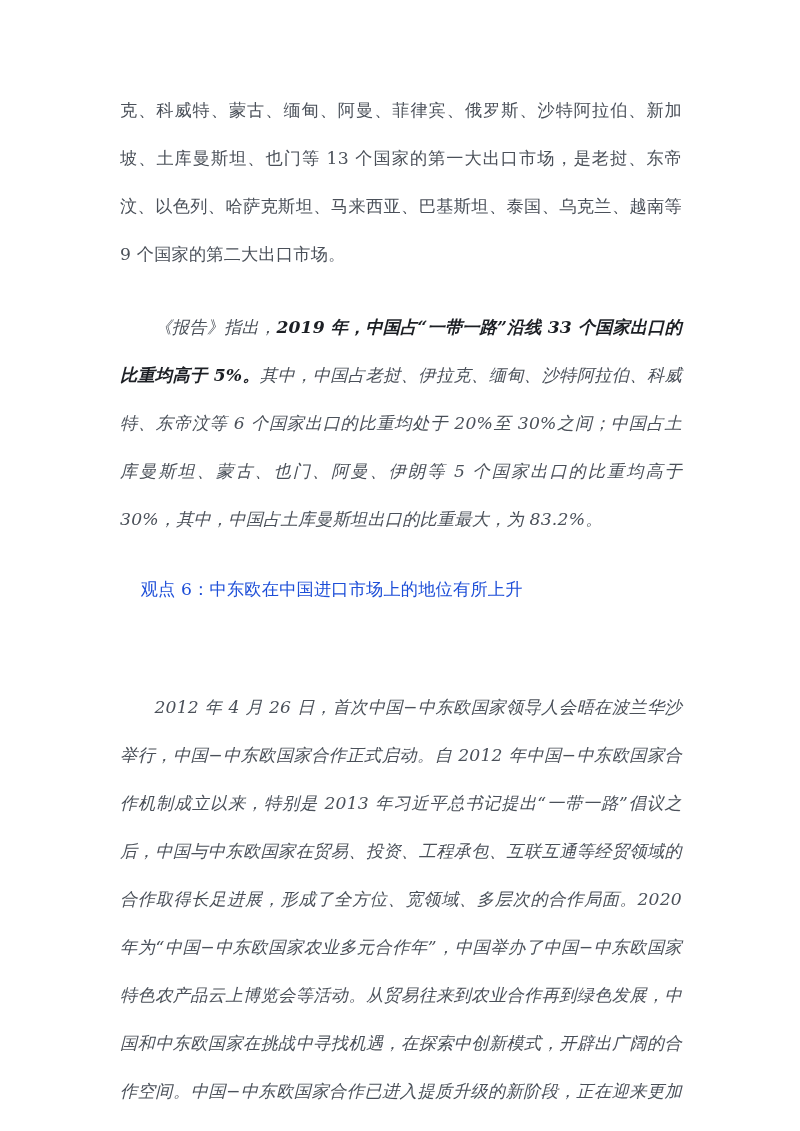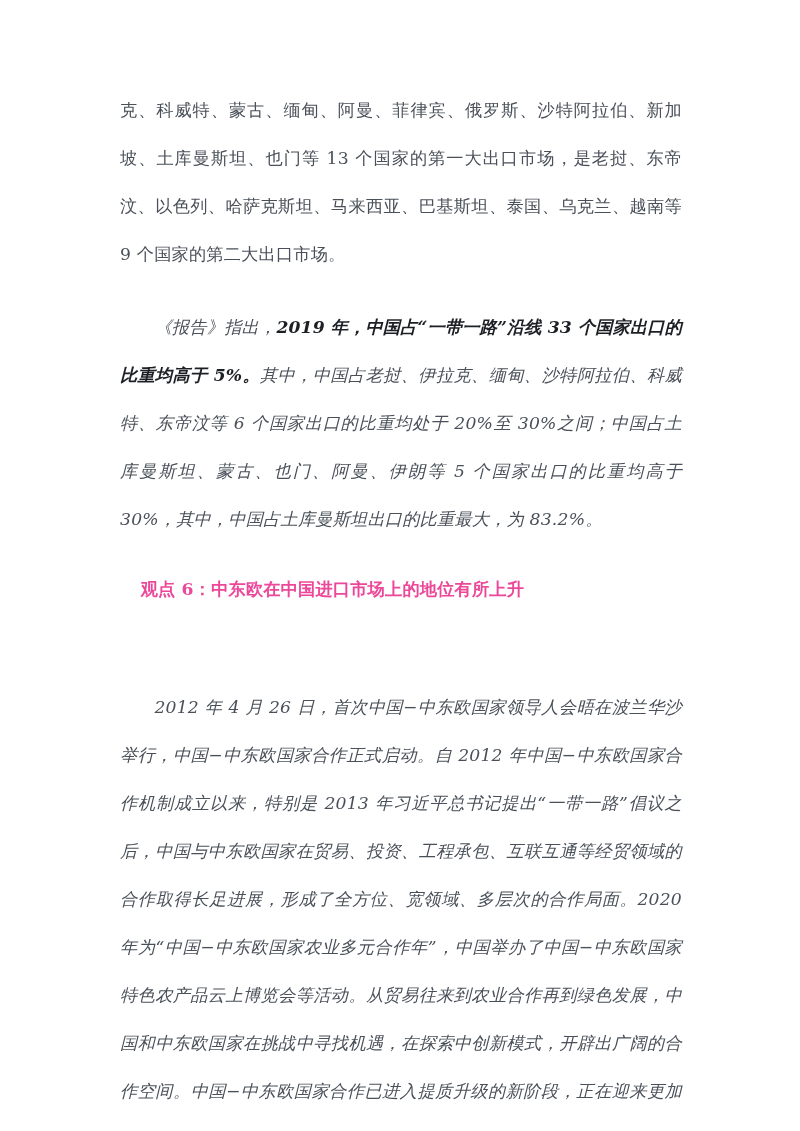--- a/index.html
+++ b/index.html
@@ -51,22 +51,22 @@
   .strong {
     font-weight: 700;
     color: #1c1f24;
     letter-spacing: 0.1px;
   }
 
   .heading {
     margin: 0;
     font-size: 17.2px;
     line-height: 48px;
-    font-weight: 700;
-    color: #ec4899;
+    font-weight: 400;
+    color: #1d4ed8;
     text-indent: 1.2em;
     letter-spacing: 0.2px;
   }
 
   
   .gap-1 { height: 25px; }
   .gap-2 { height: 22px; }
   .gap-after-heading { height: 70px; }
 </style>
 </head>

